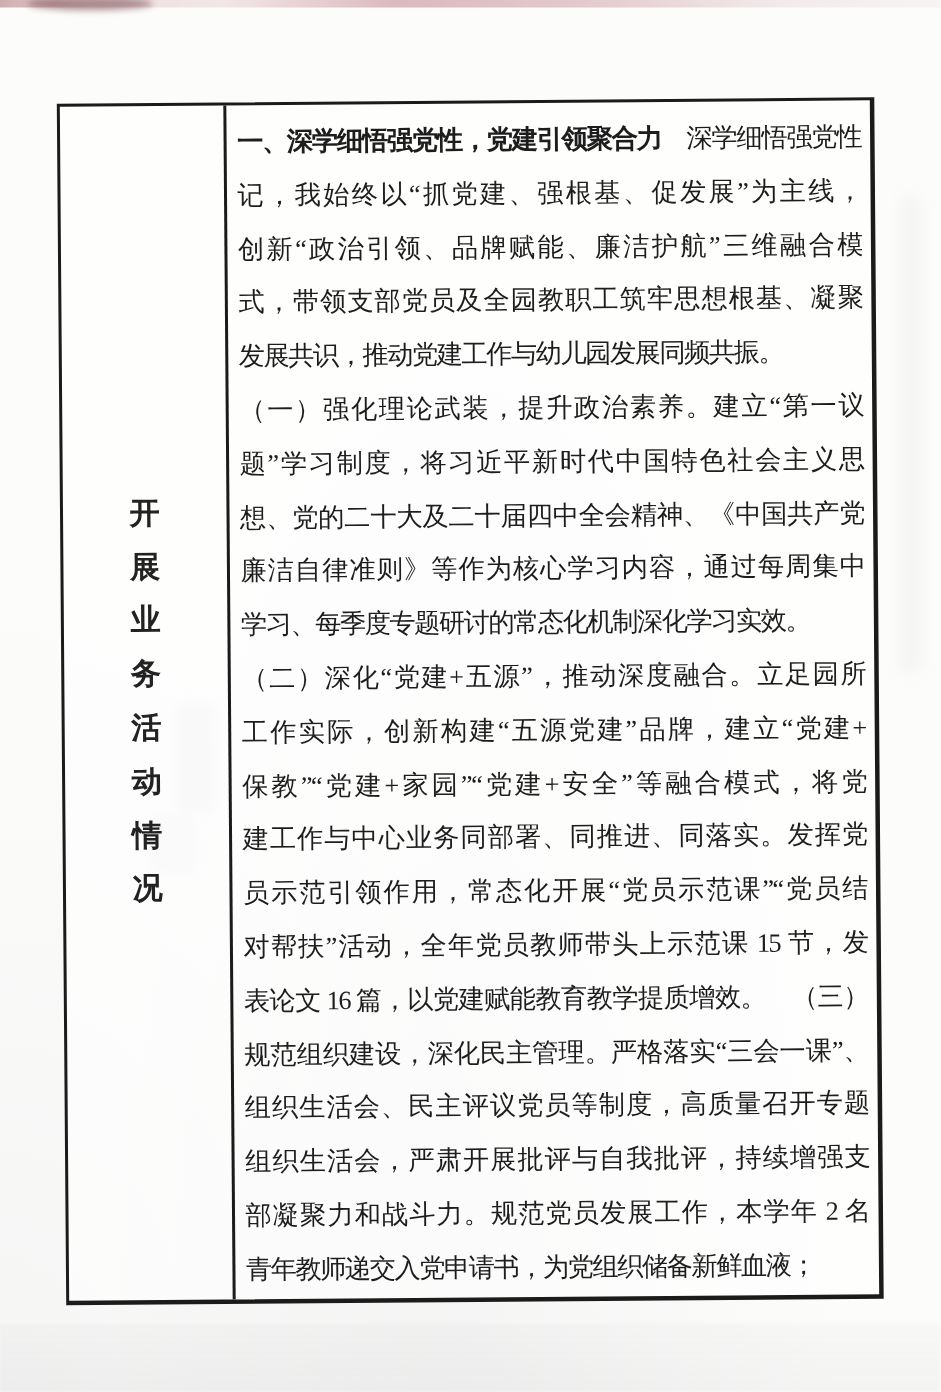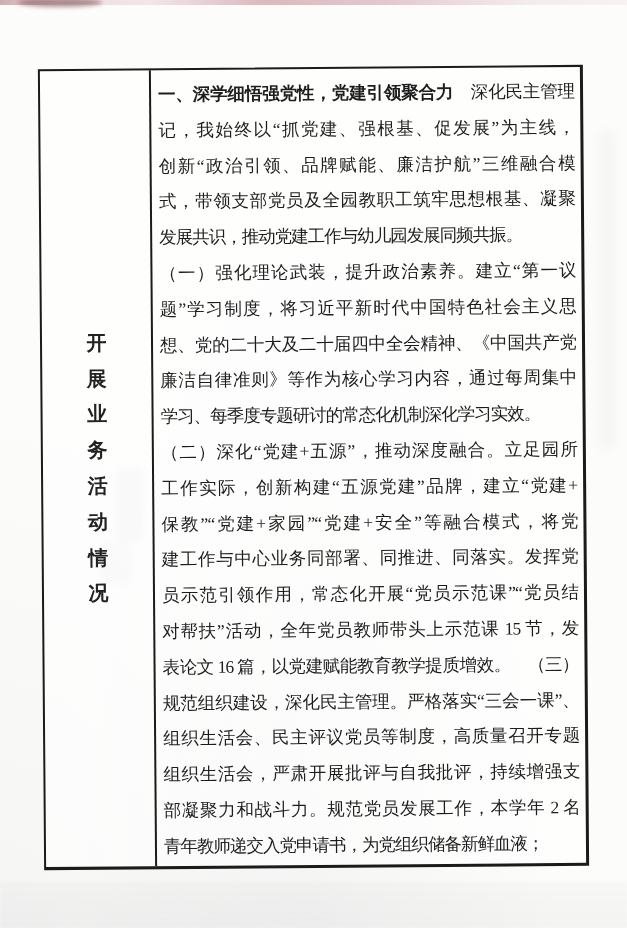--- a/index.html
+++ b/index.html
@@ -108,21 +108,21 @@
         <span>业</span>
         <span>务</span>
         <span>活</span>
         <span>动</span>
         <span>情</span>
         <span>况</span>
       </div>
     </div>
 
     <div class="cell-right">
-      <div class="text-line"><span class="hd">一、深学细悟强党性，党建引领聚合力</span><span>　深化民主管理</span></div>
+      <div class="text-line"><span class="hd">一、深学细悟强党性，党建引领聚合力</span><span>　深学细悟强党性</span></div>
       <div class="text-line">记，我始终以“抓党建、强根基、促发展”为主线，</div>
       <div class="text-line">创新“政治引领、品牌赋能、廉洁护航”三维融合模</div>
       <div class="text-line">式，带领支部党员及全园教职工筑牢思想根基、凝聚</div>
       <div class="text-line end">发展共识，推动党建工作与幼儿园发展同频共振。</div>
       <div class="text-line">（一）强化理论武装，提升政治素养。建立“第一议</div>
       <div class="text-line">题”学习制度，将习近平新时代中国特色社会主义思</div>
       <div class="text-line">想、党的二十大及二十届四中全会精神、《中国共产党</div>
       <div class="text-line">廉洁自律准则》等作为核心学习内容，通过每周集中</div>
       <div class="text-line end">学习、每季度专题研讨的常态化机制深化学习实效。</div>
       <div class="text-line">（二）深化“党建+五源”，推动深度融合。立足园所</div>

